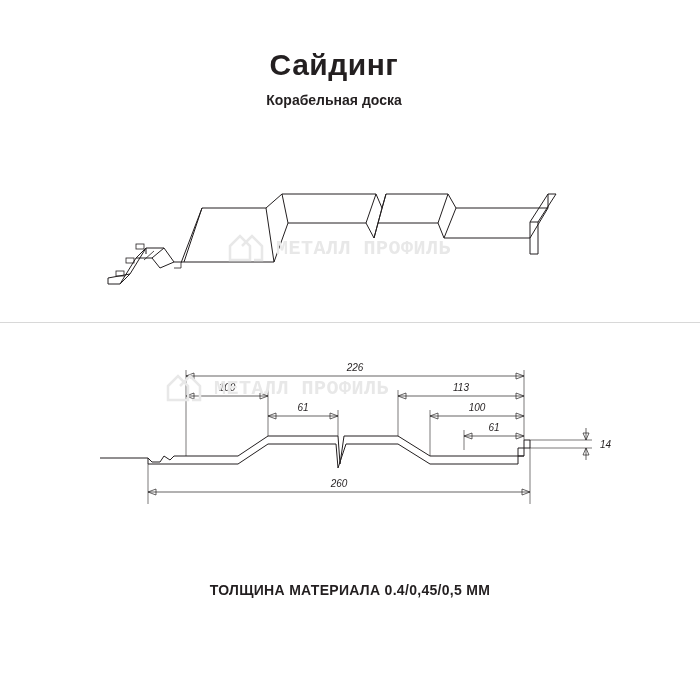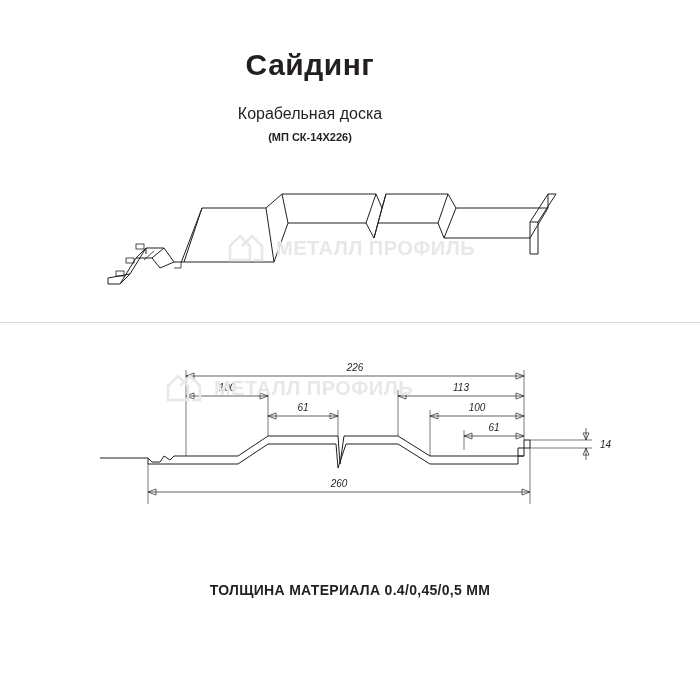--- a/index.html
+++ b/index.html
@@ -19,31 +19,32 @@
     position: absolute;
     inset: 0;
   }
   
   .header {
     position: absolute;
     left: 0;
     top: 48px;
     width: 620px;
     text-align: center;
+    padding-left: 24px;
   }
   .title {
     font-size: 30px;
     font-weight: bold;
     letter-spacing: 0.5px;
     line-height: 34px;
   }
   .subtitle {
-    font-size: 16px;
-    font-weight: normal;
-    margin-top: 24px;
+    font-size: 14px;
+    font-weight: bold;
+    margin-top: 10px;
     line-height: 16px;
   }
   .code {
     font-size: 11px;
     font-weight: bold;
     margin-top: 9px;
     line-height: 13px;
   }
   
   .divider {
@@ -91,21 +92,21 @@
     font-size: 10px;
     fill: #231f20;
   }
   
   .wm {
     position: absolute;
     pointer-events: none;
     opacity: 1;
   }
   .wm-text {
-    font-family: Liberation Sans, sans-serif;
+    font-family: Liberation Mono, monospace;
     font-size: 20px;
     font-weight: bold;
     color: #e8e8e8;
     white-space: nowrap;
     letter-spacing: 0.5px;
   }
   .wm-row {
     display: flex;
     align-items: center;
     gap: 8px;
@@ -114,21 +115,20 @@
   .wm-2 { left: 166px; top: 372px; }
 </style>
 </head>
 <body>
 
 <div class="page">
 
   <div class="header">
     <div class="title">Сайдинг</div>
     <div class="subtitle">Корабельная доска</div>
-    <div class="code">(МП СК-14Х226)</div>
   </div>
 
   <div class="iso-drawing">
     <svg width="528" height="130" viewBox="0 0 528 130">
 
       <path class="ln" d="M 95 85 L 116 30 L 180 30 L 196 16 L 290 16 L 296 30 L 300 16 L 362 16 L 370 30 L 462 30 L 462 16 L 470 16"></path>
 
       <path class="ln" d="M 116 30 L 98 84"></path>
 
       <path class="ln" d="M 22 100 L 44 96 L 60 70 L 78 70 L 88 84"></path>

